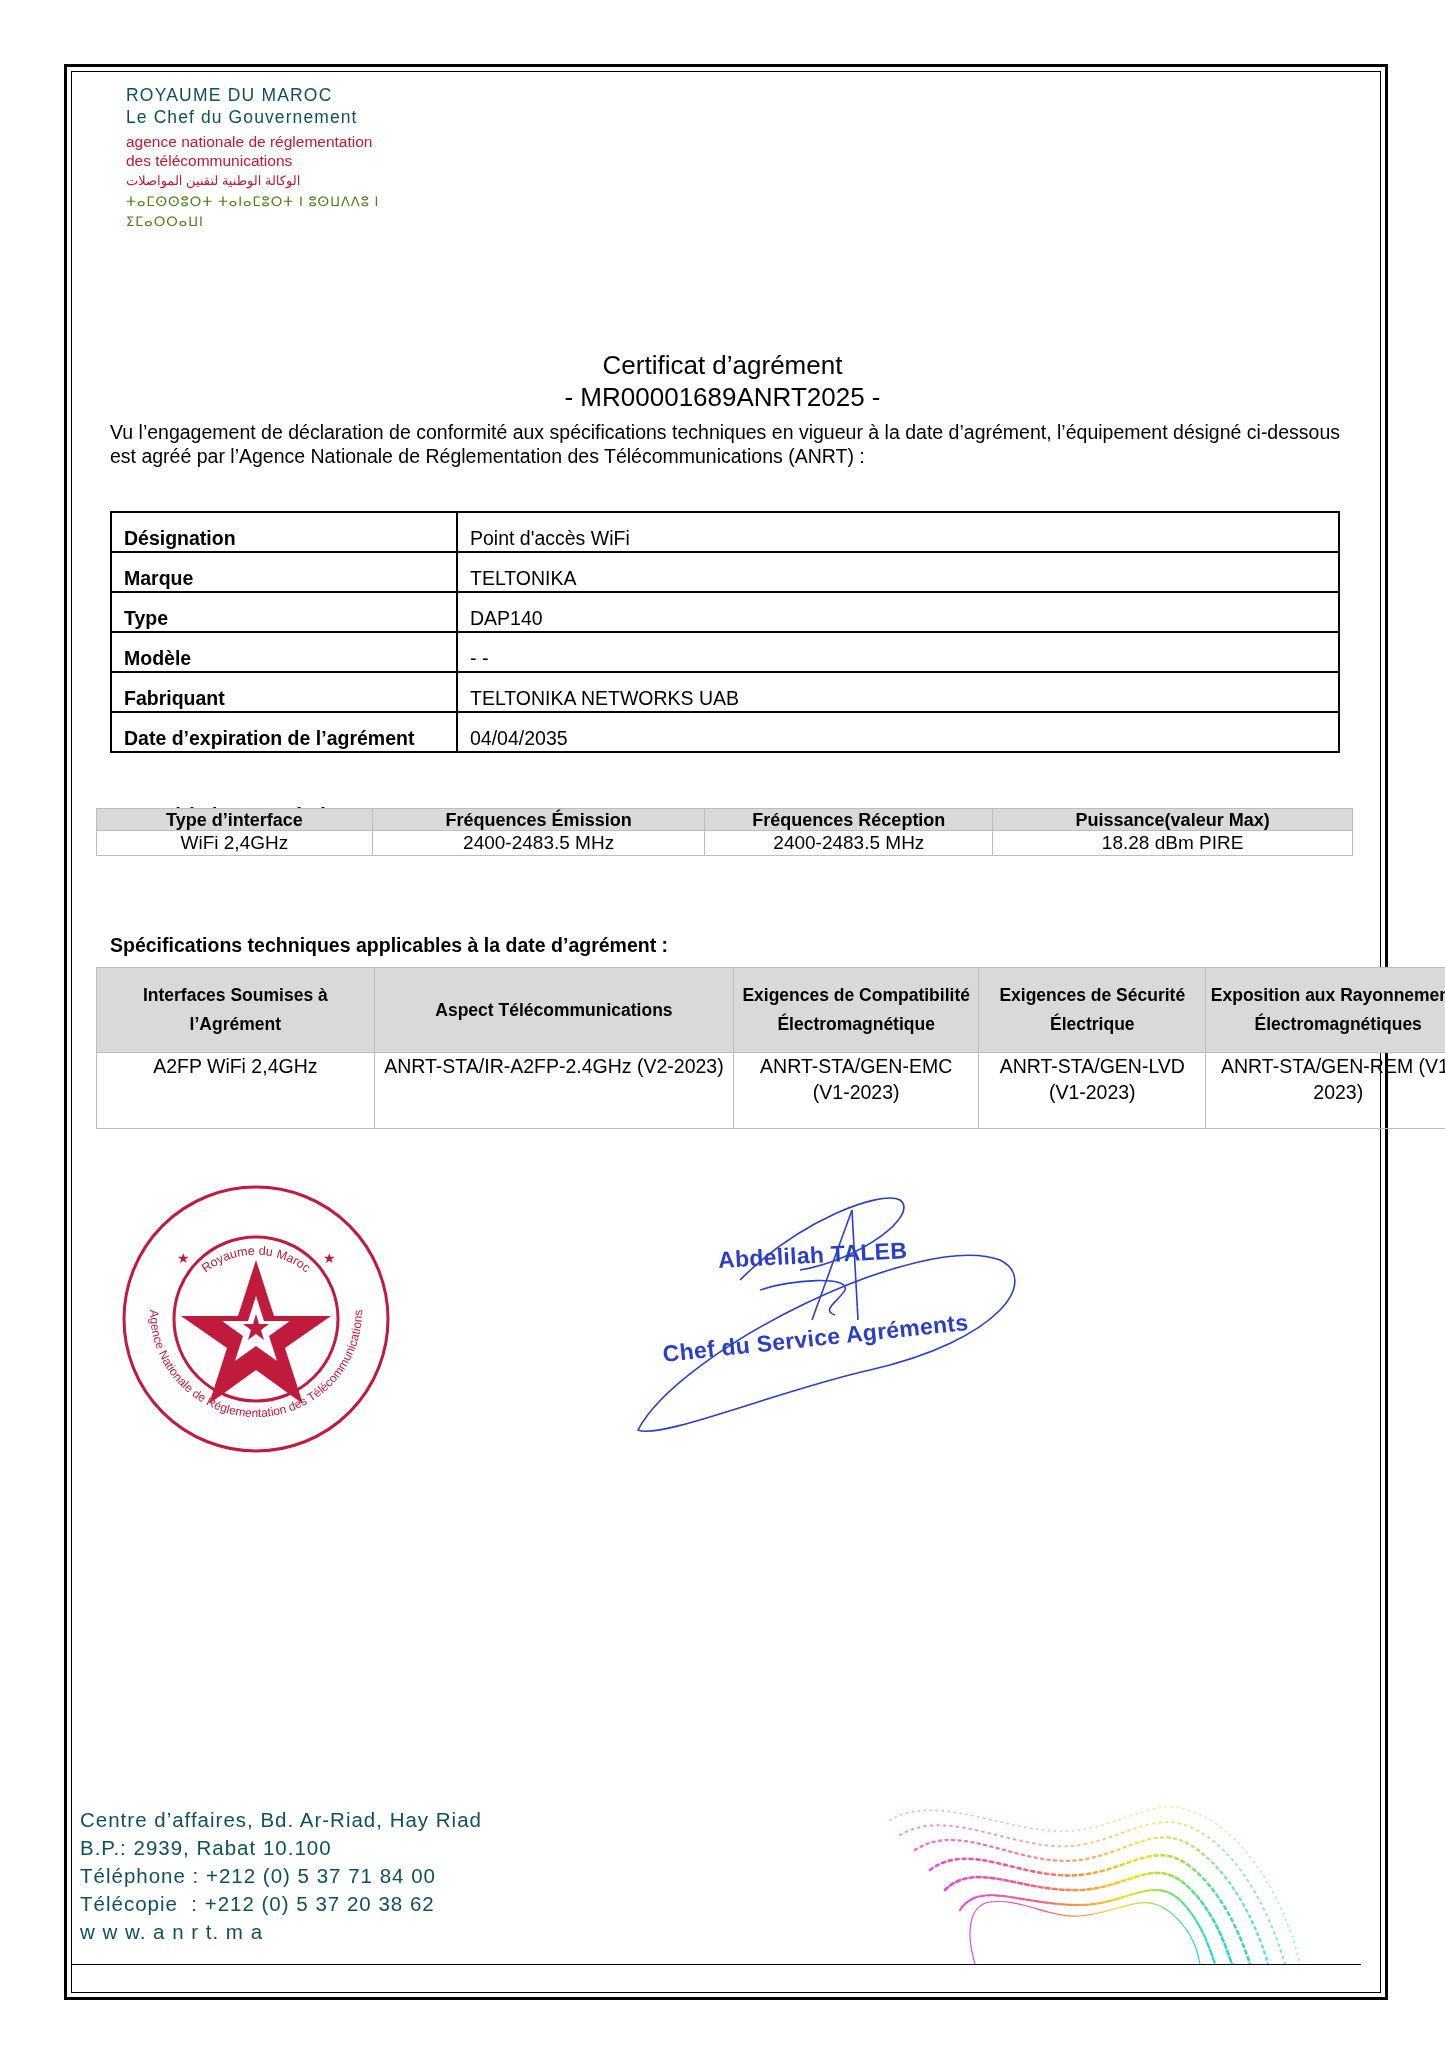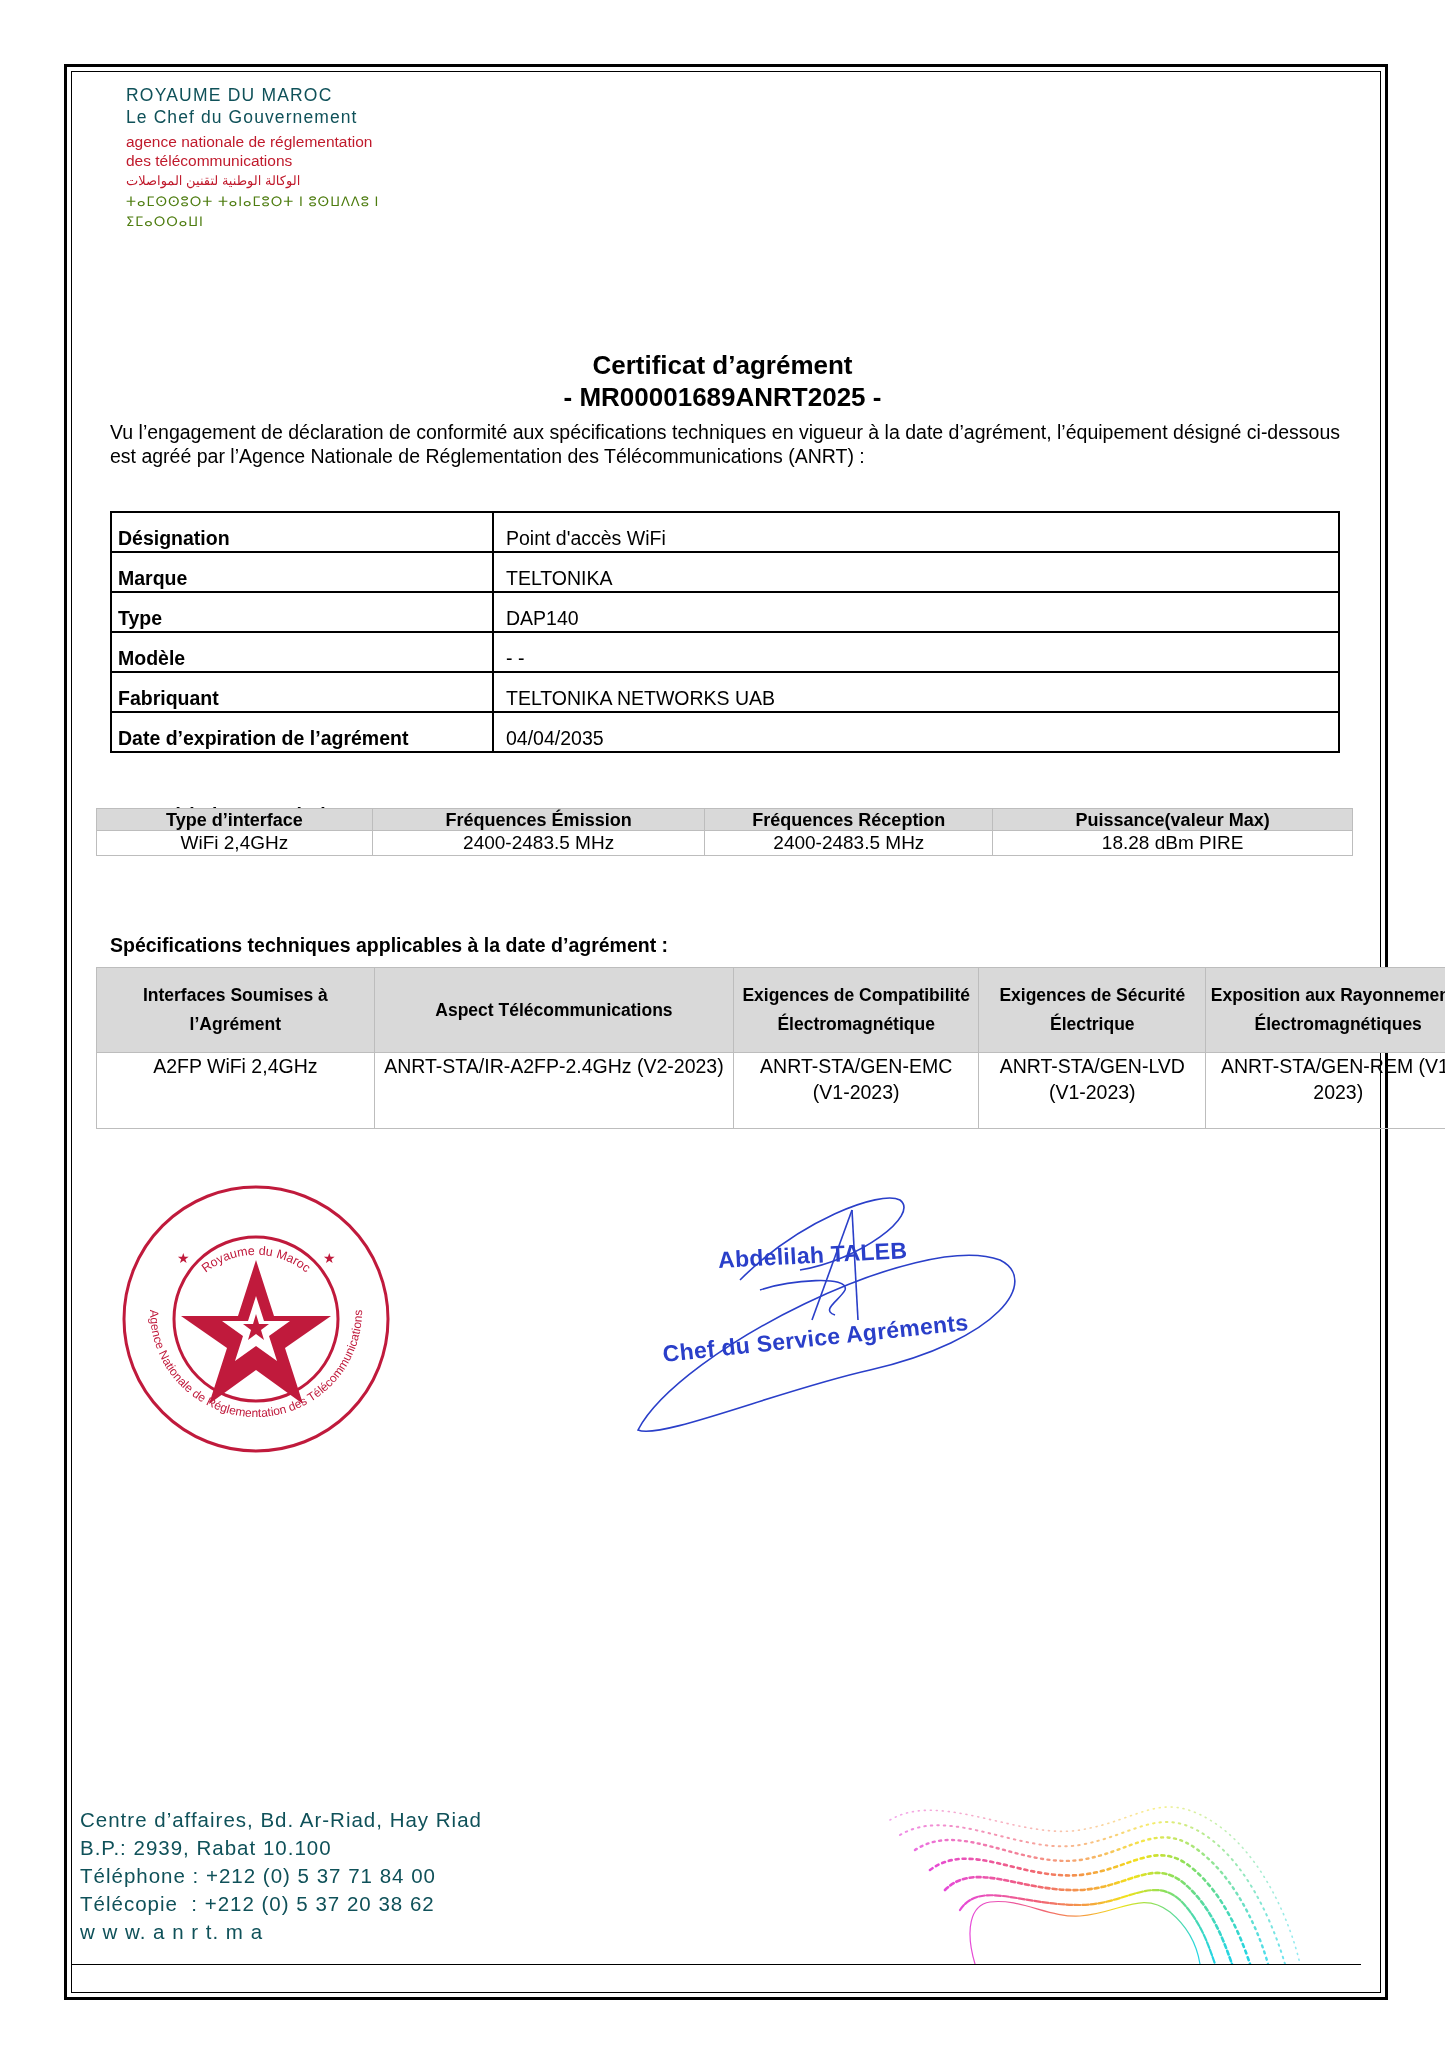--- a/index.html
+++ b/index.html
@@ -15,30 +15,30 @@
   .logo { position: absolute; left: 126px; top: 84px; width: 320px; }
   .logo .kingdom { color: #0f5159; font-size: 17.5px; letter-spacing: 1.2px; line-height: 22px; }
   .logo .chef { color: #0f5159; font-size: 17.5px; letter-spacing: 1.1px; line-height: 22px; }
   .logo .wordmark { position: relative; height: 120px; margin-top: -2px; }
   .logo .wordmark span.word { color: #c01a2c; font-weight: bold; font-size: 138px; letter-spacing: -6px; line-height: 120px; display: block; font-family: "Liberation Sans", sans-serif; }
   .logo .agency-fr { color: #c01a2c; font-size: 15.5px; line-height: 19px; margin-top: 4px; }
   .logo .agency-ar { color: #c01a2c; font-size: 13px; line-height: 22px; direction: rtl; text-align: left; unicode-bidi: plaintext; }
   .logo .agency-tz { color: #4d7c0f; font-size: 13px; line-height: 20px; letter-spacing: 1px; }
 
   
-  .title { position: absolute; left: 0; width: 1445px; text-align: center; font-weight: bold; font-size: 26px; color: #000; }
+  .title { position: absolute; left: 0; width: 1445px; text-align: center; font-weight: normal; font-size: 26px; color: #000; }
   .title.t1 { top: 350px; }
   .title.t2 { top: 382px; }
   .intro { position: absolute; left: 110px; top: 420px; width: 1230px; font-size: 19.5px; line-height: 24px; text-align: justify; text-align-last: left; }
 
   
   table { border-collapse: collapse; }
   .id-table { position: absolute; left: 110px; top: 511px; width: 1230px; }
   .id-table td { border: 2px solid #000; height: 30.5px; font-size: 19.5px; vertical-align: bottom; padding: 0 12px 1px 12px; }
-  .id-table td.label { width: 382px; font-weight: bold; padding-left: 6px; }
+  .id-table td.label { width: 346px; font-weight: bold; }
   .id-table td.value { vertical-align: top; padding-top: 14px; }
 
   
   .section-h { position: absolute; left: 110px; font-weight: bold; font-size: 19.5px; }
 
   
   .tech-table { position: absolute; left: 96px; top: 808px; width: 1257px; }
   .tech-table th, .tech-table td { border: 1.5px solid #bdbdbd; text-align: center; font-size: 19px; }
   .tech-table th { background: #d9d9d9; font-weight: bold; height: 22px; line-height: 20px; font-size: 18px; }
   .tech-table td { height: 25px; line-height: 22px; }

